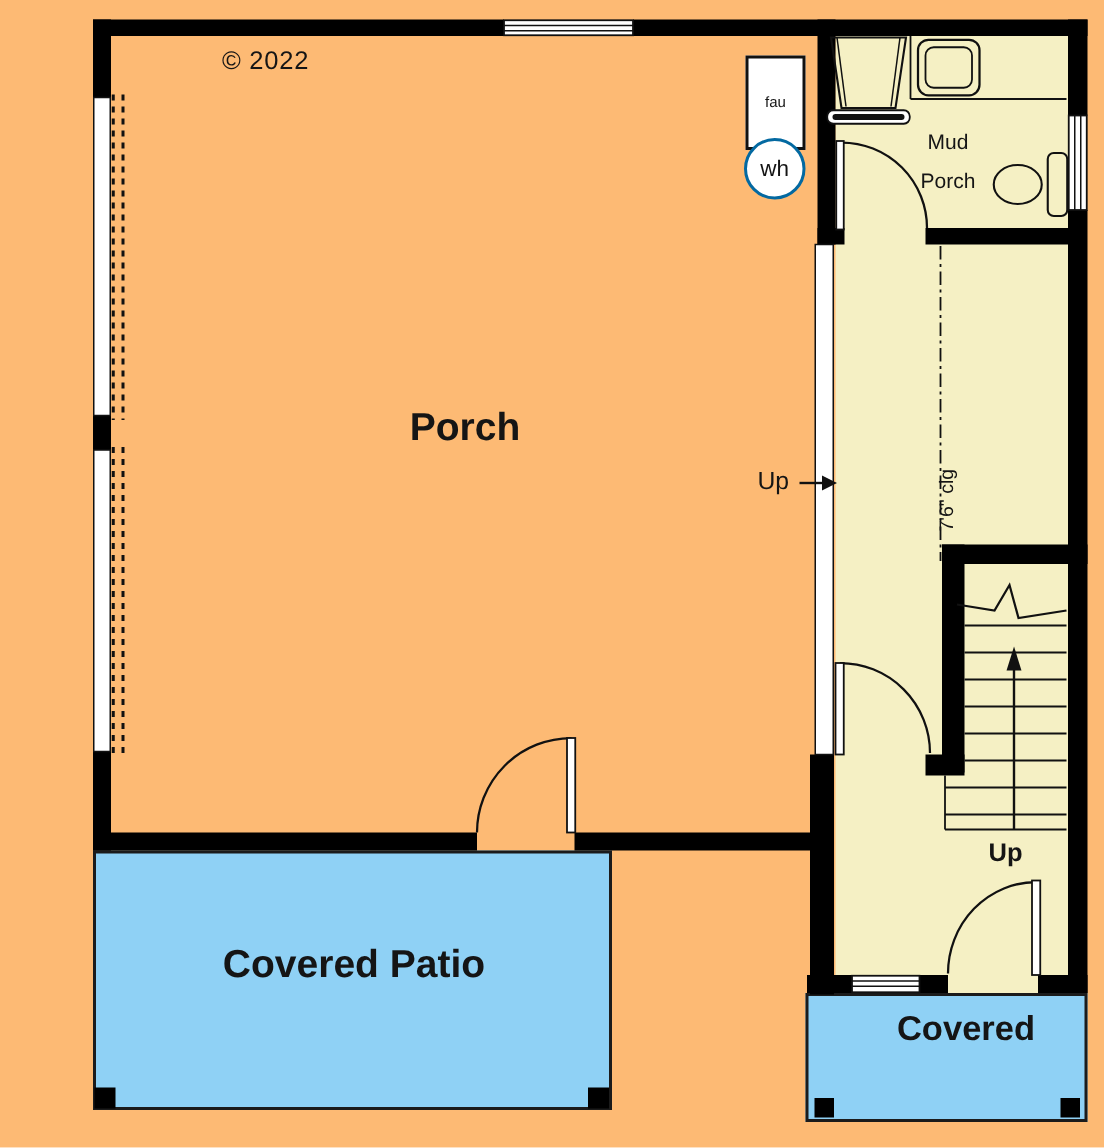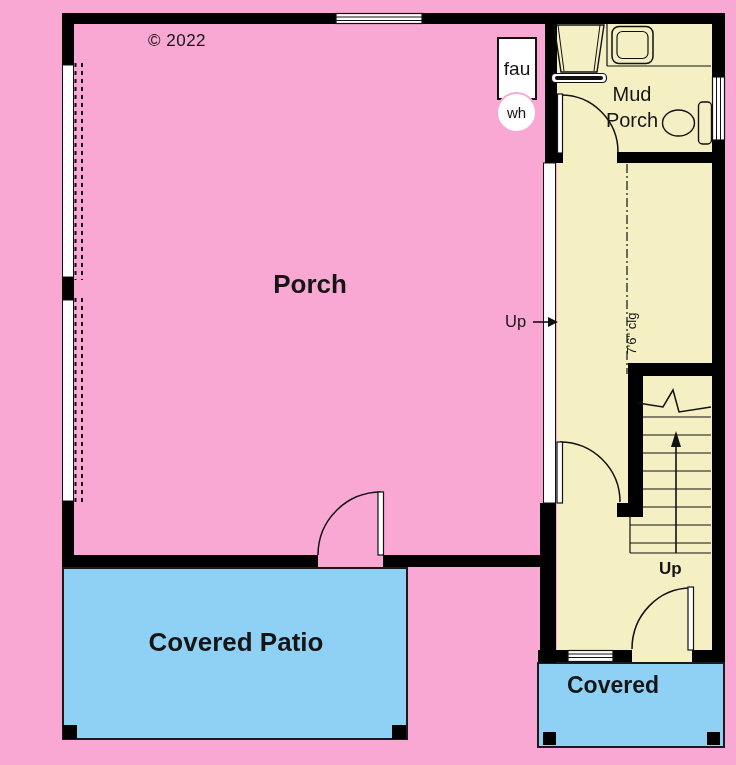--- a/index.html
+++ b/index.html
@@ -1,31 +1,31 @@
 <!DOCTYPE html>
 <html style="--interior-fill: #F5F0C4; --outdoor-fill: #8FD1F5; --wall: #000000; --line: #111111;"><head>
 <meta charset="utf-8">
 <style>
   html,body{margin:0;padding:0;background:#fff;}
   body{font-family:"Liberation Sans",sans-serif;color:#141414;}
-  .plan{position:relative;width:736px;height:765px;background:#f9a8d4;overflow:hidden;}
+  .plan{position:relative;width:736px;height:765px;background:#fdba74;overflow:hidden;}
   .wall{position:absolute;background:var(--wall,#000);}
   .fill-cream{position:absolute;background:var(--interior-fill,#F5F0C4);}
   .fill-blue{position:absolute;background:var(--outdoor-fill,#8FD1F5);border:2px solid #1b1b1b;box-sizing:border-box;}
   .post{position:absolute;background:#000;}
   .txt{position:absolute;color:#151515;white-space:nowrap;}
   .center{text-align:center;}
   svg.overlay{position:absolute;left:0;top:0;}
   .room-name{font-weight:bold;font-size:26px;line-height:30px;}
   .room-dims{font-size:25px;line-height:29px;}
-  .mud-label{font-size:20px;line-height:26px;}
+  .mud-label{font-size:14px;line-height:26px;}
   .porch-name{font-weight:bold;font-size:23px;line-height:28px;}
   .fau-box{position:absolute;left:497px;top:37px;width:40px;height:63px;border:2px solid #111;background:#fff;
-    display:flex;align-items:center;justify-content:center;font-size:19px;box-sizing:border-box;}
-  .wh-circle{position:absolute;left:496px;top:92px;width:41px;height:41px;border:2px solid #f9a8d4;background:#fff;
+    display:flex;align-items:center;justify-content:center;font-size:10px;box-sizing:border-box;}
+  .wh-circle{position:absolute;left:496px;top:92px;width:41px;height:41px;border:2px solid #0369a1;background:#fff;
     border-radius:50%;display:flex;align-items:center;justify-content:center;font-size:15px;box-sizing:border-box;}
   .clg-note{position:absolute;left:599px;top:326px;width:64px;text-align:center;font-size:13px;
     transform:rotate(-90deg);transform-origin:center;}
   .up-label{font-size:16.5px;}
   .up-stairs{font-size:17px;font-weight:600;}
   .copyright{font-size:17px;letter-spacing:.5px;}
 </style>
 </head>
 <body>
 
@@ -171,17 +171,17 @@
   </div>
 
   <div class="txt up-label" style="left:505px;top:312px">Up</div>
   <div class="clg-note">7'6" clg</div>
   <div class="txt up-stairs" style="left:659px;top:559px">Up</div>
 
   <div class="txt center" style="left:85px;top:627px;width:302px">
     <div class="room-name">Covered Patio</div>
   </div>
 
-  <div class="txt center" style="left:533px;top:671px;width:160px">
+  <div class="txt center" style="left:564px;top:671px;width:160px">
     <div class="porch-name">Covered</div>
   </div>
 
 </div>
 
 </body></html>

